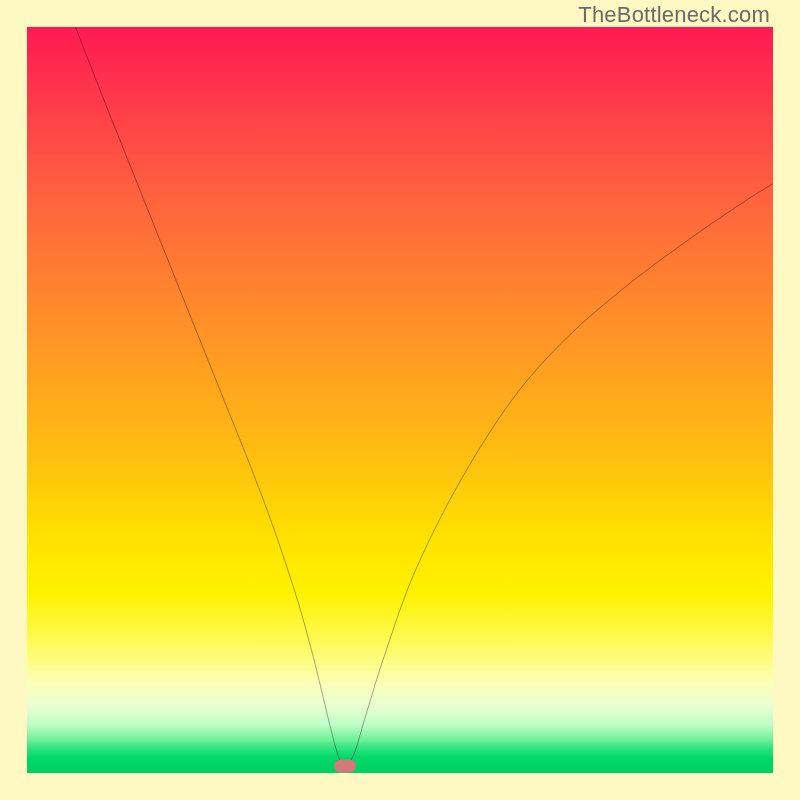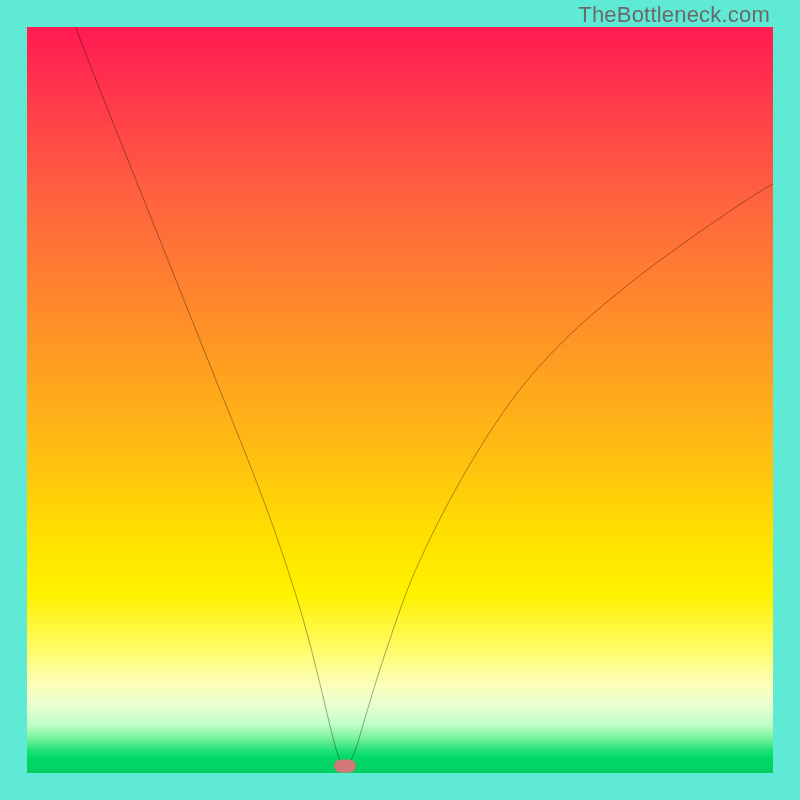--- a/index.html
+++ b/index.html
@@ -6,21 +6,21 @@
     margin: 0;
     padding: 0;
     width: 800px;
     height: 800px;
     overflow: hidden;
     font-family: Arial, sans-serif;
   }
   .frame {
     width: 800px;
     height: 800px;
-    background: #5eead4;
+    background: #fef9c3;
     position: relative;
   }
   .plot-area {
     position: absolute;
     left: 27px;
     top: 27px;
     width: 746px;
     height: 746px;
     overflow: hidden;
   }

